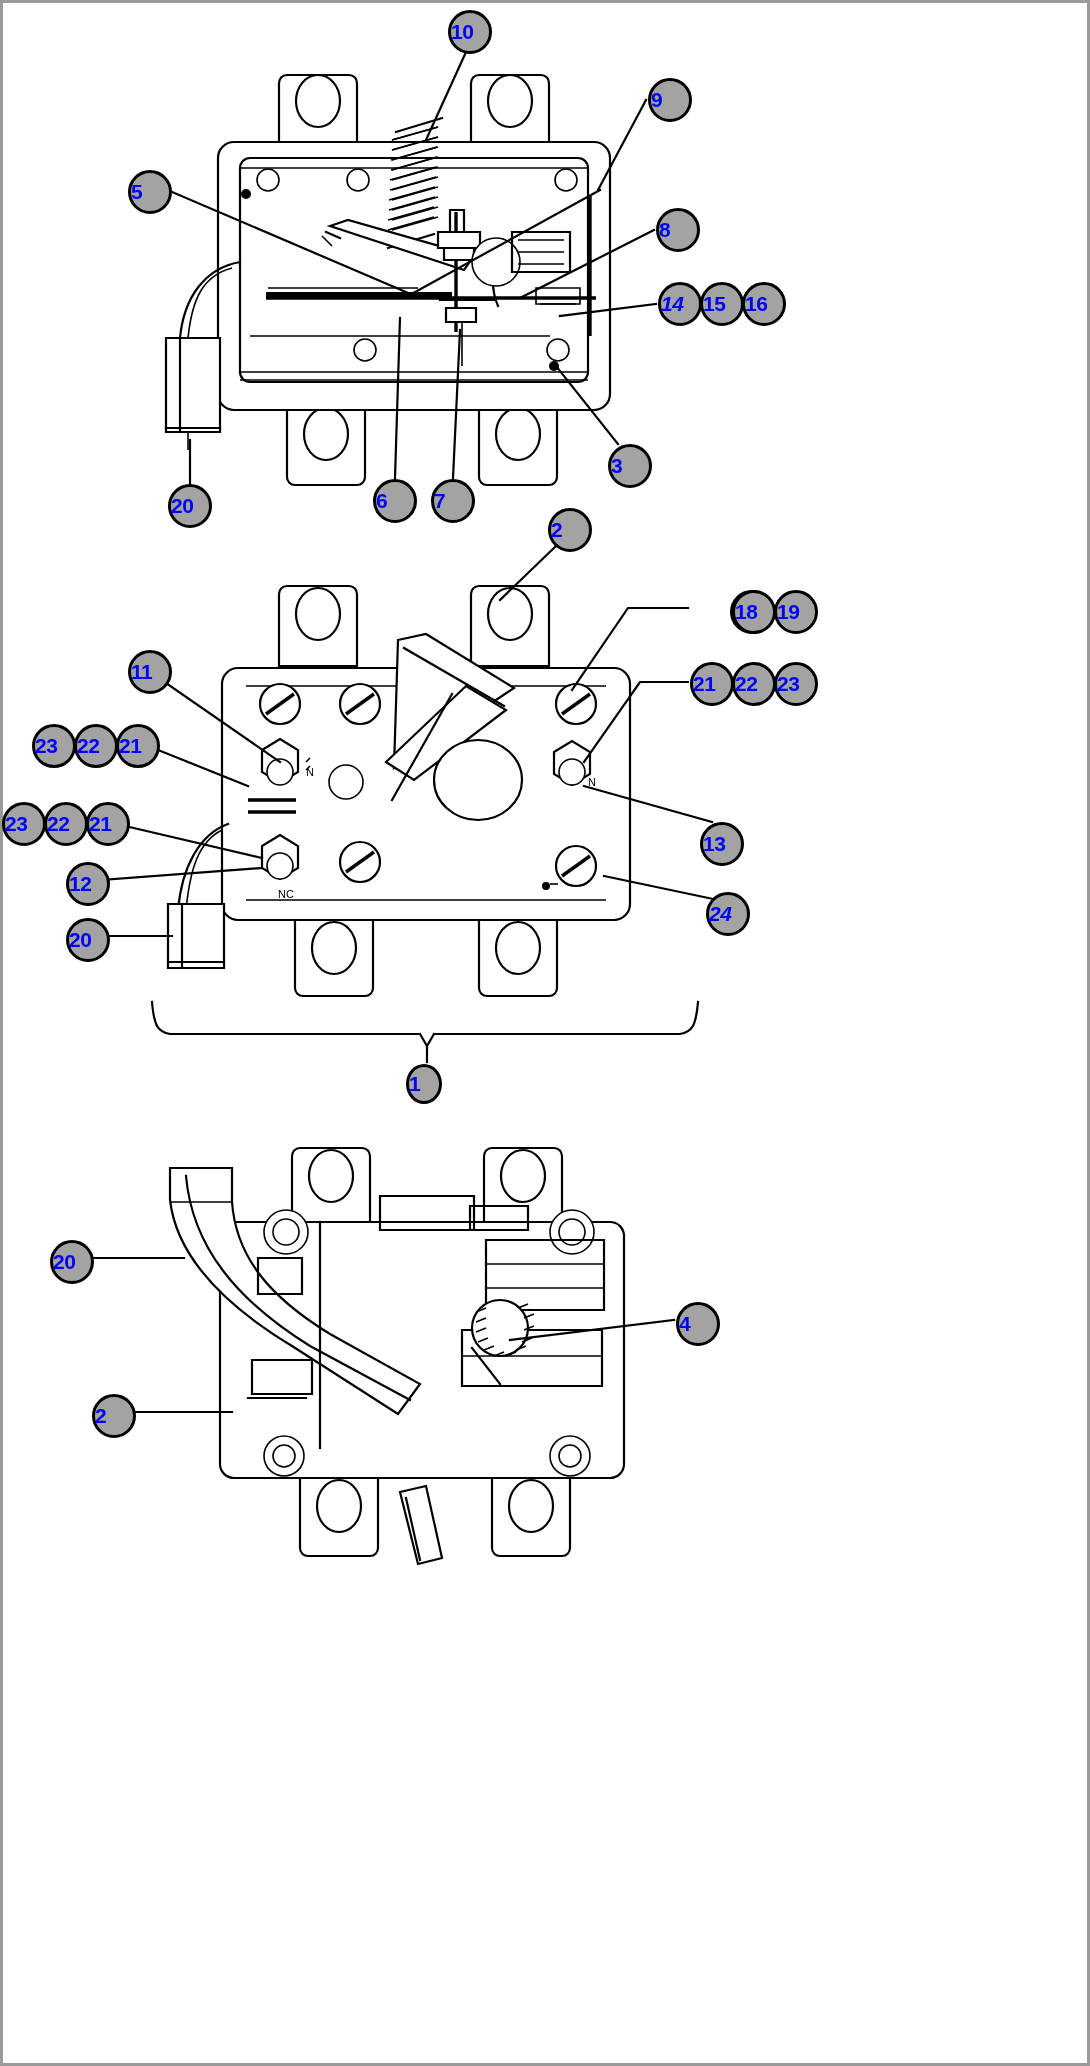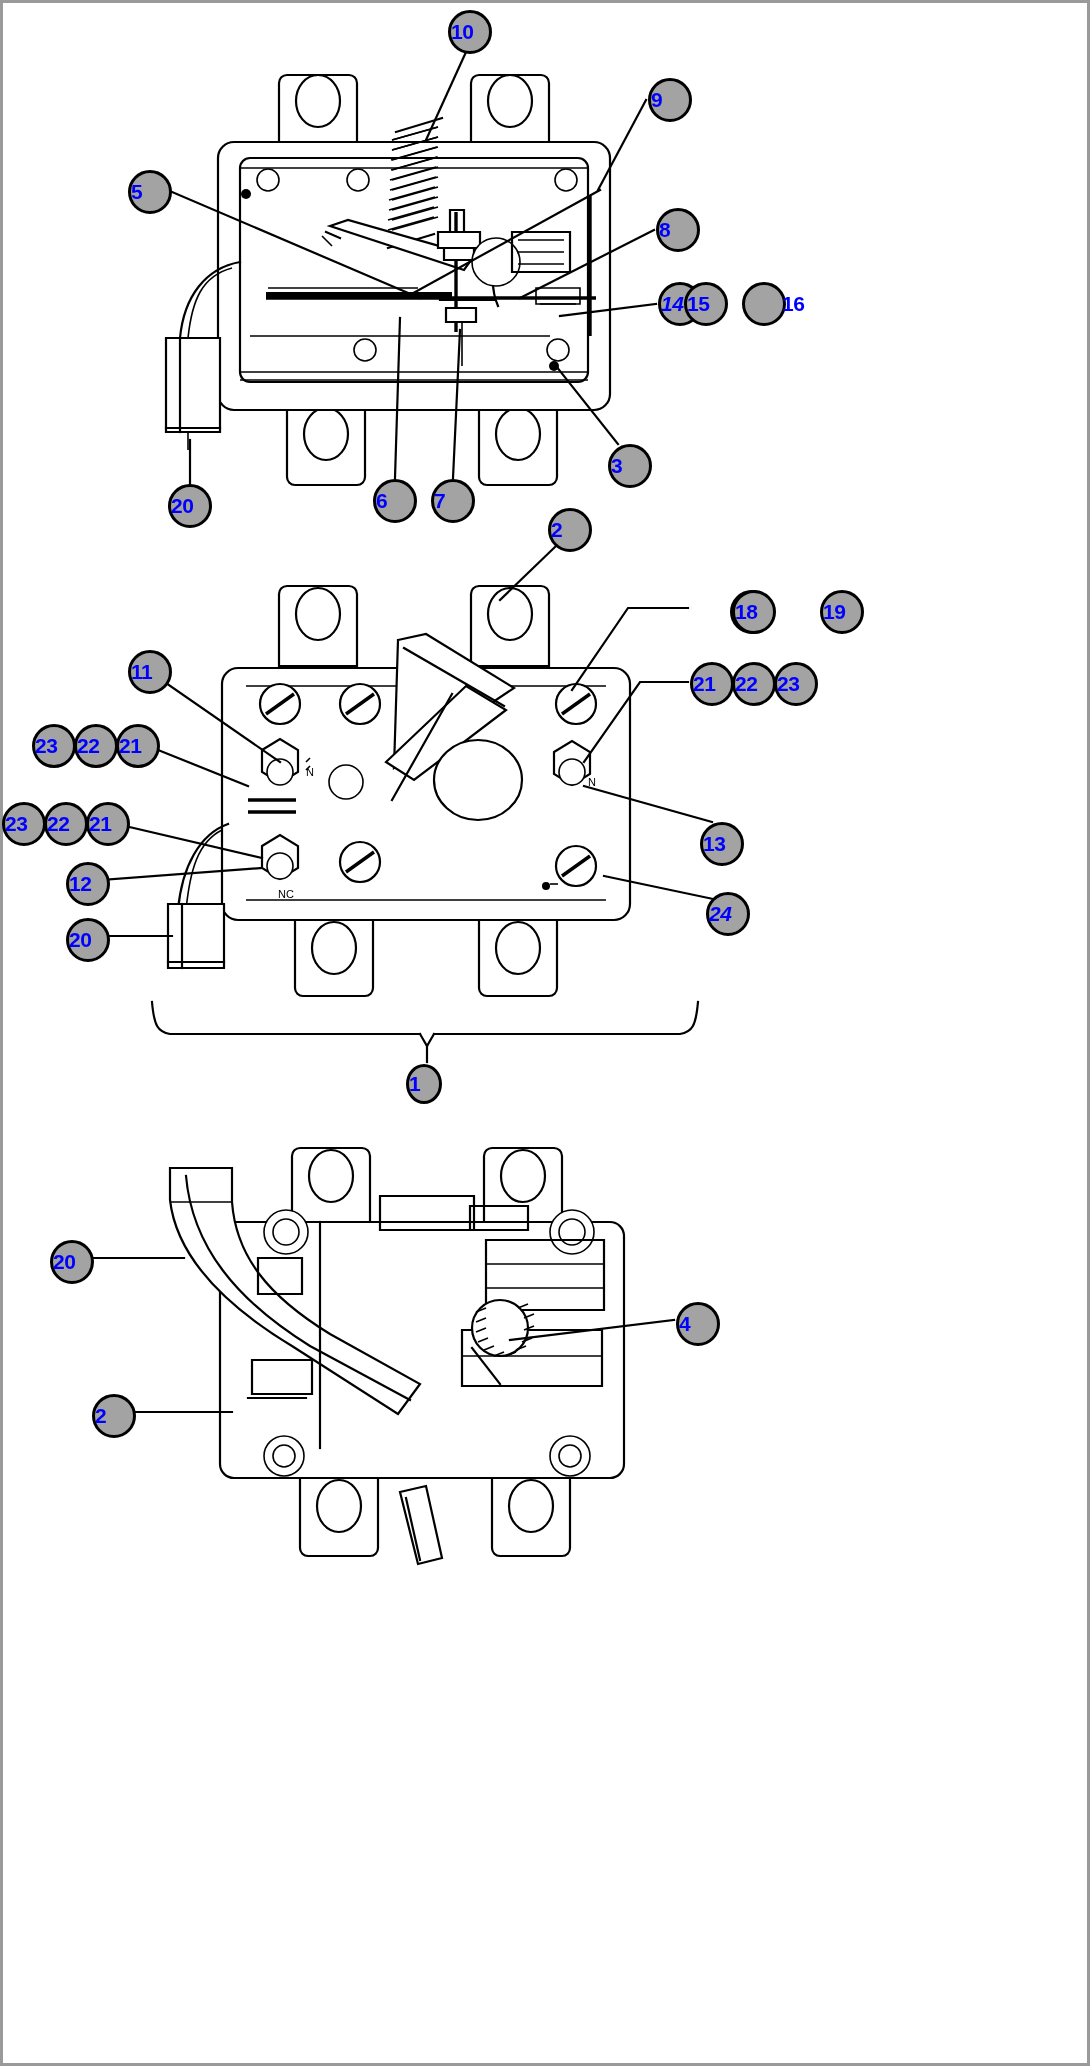--- a/index.html
+++ b/index.html
@@ -275,24 +275,24 @@
       </div>
       <div class="callout c2" style="left: 128px; top: 170px; color: rgb(0, 0, 255);">
         <span>5</span>
       </div>
       <div class="callout c2" style="left: 656px; top: 208px; color: rgb(0, 0, 255);">
         <span>8</span>
       </div>
       <div class="callout c2" style="left: 658px; top: 282px; color: rgb(0, 0, 255); font-style: italic;">
         <span>14</span>
       </div>
-      <div class="callout c2" style="left: 684px; top: 282px; color: rgb(0, 0, 255);">
+      <div class="callout c2" style="left: 700px; top: 282px; color: rgb(0, 0, 255);">
         <span>15</span>
       </div>
-      <div class="callout c2" style="left: 742px; top: 282px; color: rgb(0, 0, 255); padding-left: 37px;">
+      <div class="callout c2" style="left: 742px; top: 282px; color: rgb(0, 0, 255);">
         <span>16</span>
       </div>
       <div class="callout c2" style="left: 608px; top: 444px; color: rgb(0, 0, 255);">
         <span>3</span>
       </div>
       <div class="callout c2" style="left: 373px; top: 479px; color: rgb(0, 0, 255);">
         <span>6</span>
       </div>
       <div class="callout c2" style="left: 431px; top: 479px; color: rgb(0, 0, 255);">
         <span>7</span>
@@ -302,21 +302,21 @@
       </div>
       <div class="callout c2" style="left: 548px; top: 508px; color: rgb(0, 0, 255);">
         <span>2</span>
       </div>
       <div class="callout c2" style="left: 730px; top: 590px; color: rgb(0, 0, 255);">
         <span>17</span>
       </div>
       <div class="callout c2" style="left: 732px; top: 590px; color: rgb(0, 0, 255);">
         <span>18</span>
       </div>
-      <div class="callout c2" style="left: 774px; top: 590px; color: rgb(0, 0, 255); margin-left: 46px;">
+      <div class="callout c2" style="left: 774px; top: 590px; color: rgb(0, 0, 255);">
         <span>19</span>
       </div>
       <div class="callout c2" style="left: 128px; top: 650px; color: rgb(0, 0, 255);">
         <span>11</span>
       </div>
       <div class="callout c2" style="left: 690px; top: 662px; color: rgb(0, 0, 255);">
         <span>21</span>
       </div>
       <div class="callout c2" style="left: 732px; top: 662px; color: rgb(0, 0, 255);">
         <span>22</span>

